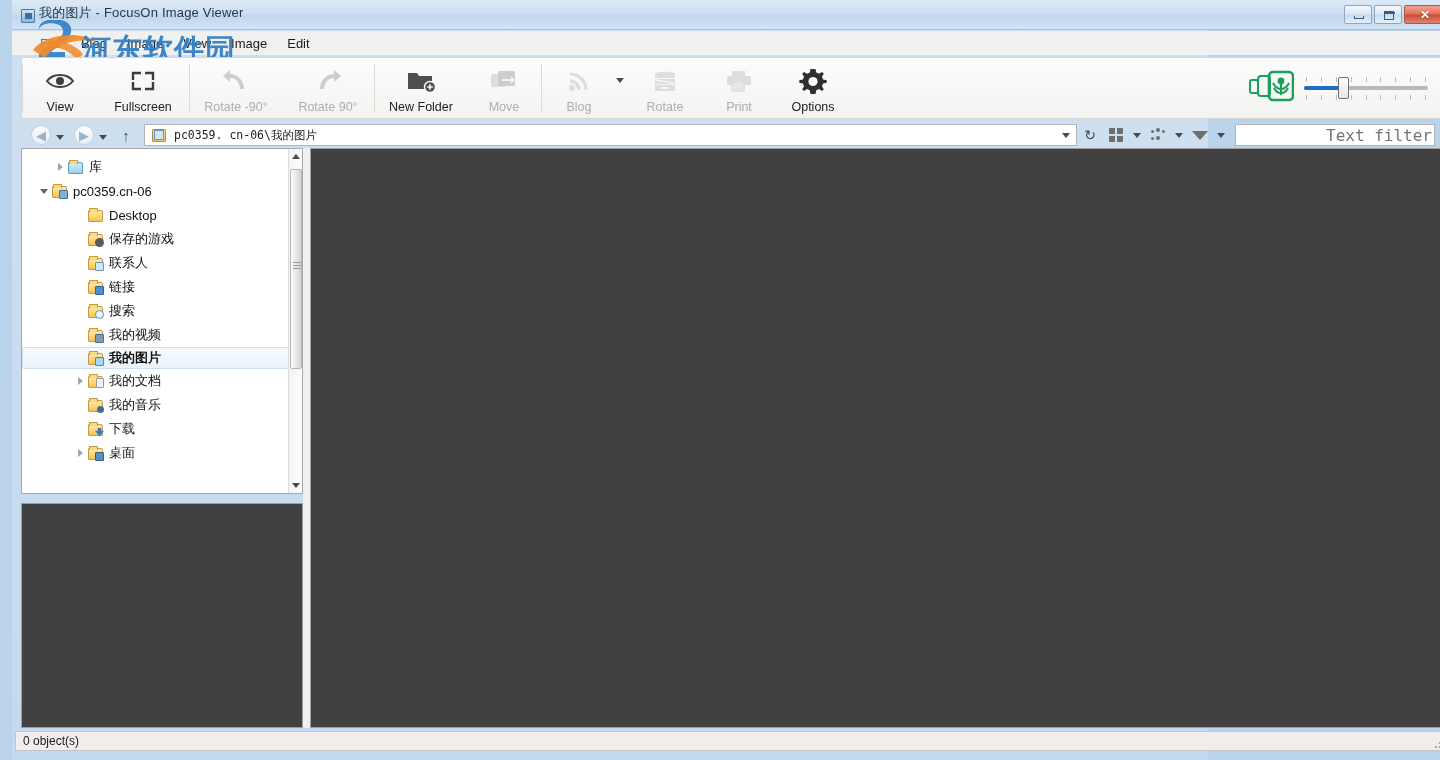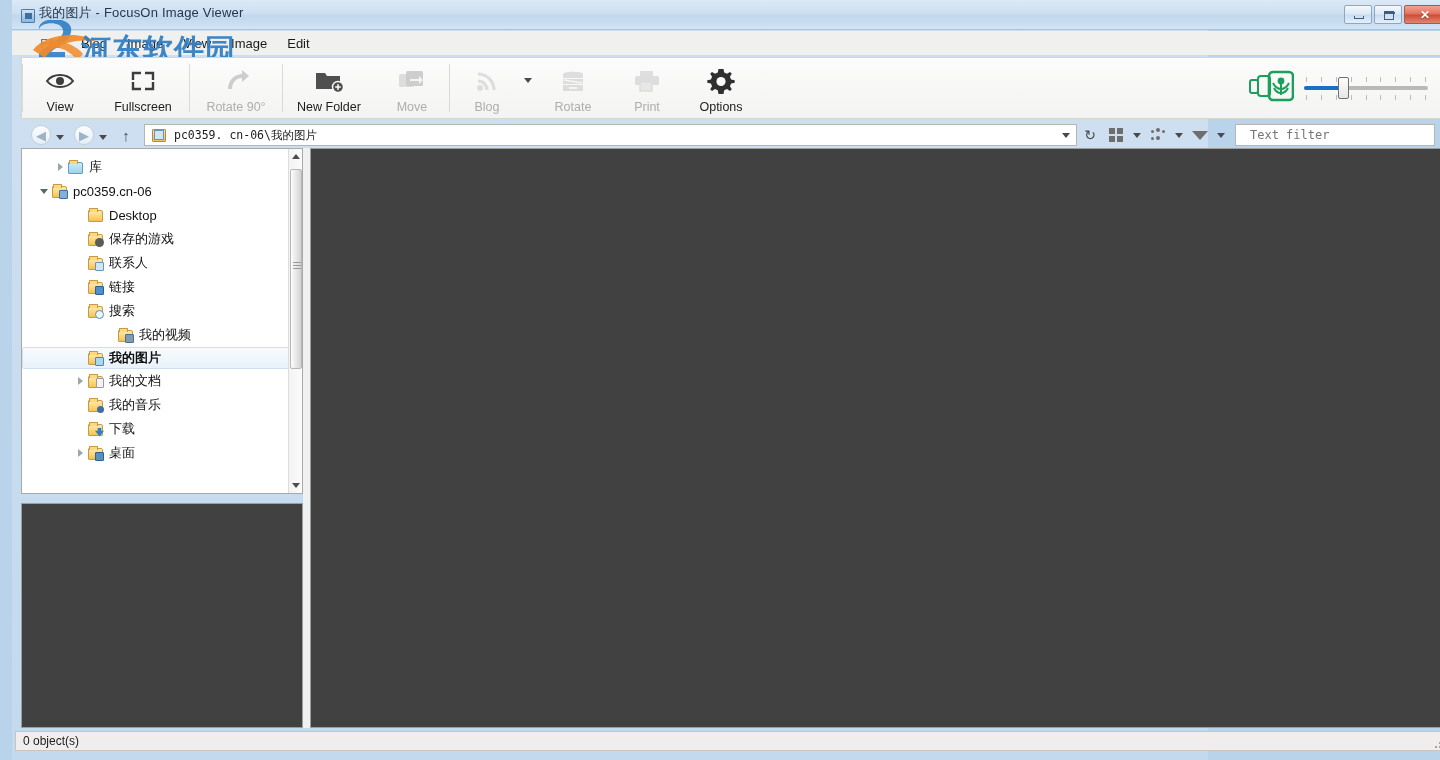--- a/index.html
+++ b/index.html
@@ -168,21 +168,21 @@
   .dots-ico { position:relative; width:16px; height:14px; }
   .dots-ico i { position:absolute; background:#6e6e6e; border-radius:50%; }
   .funnel { width:0;height:0;border-left:8px solid transparent;border-right:8px solid transparent;border-top:9px solid #6e6e6e; position:relative;}
   .funnel:after { content:""; position:absolute; left:-1.5px; top:9px; width:3px; height:5px; background:#6e6e6e; }
   .filter-box {
     width: 200px; height: 22px; background:#fff; border:1px solid #b5b5b5;
     display:flex; align-items:center; margin-left: 6px; margin-right: 8px;
   }
   .filter-box input {
     border:none; outline:none; width:100%; height:100%; padding-left:14px;
-    font-family:"DejaVu Sans Mono", monospace; font-size:12px; color:#3b3b3b; background:transparent;
+    font-family:"DejaVu Sans Mono", monospace; font-size:16px; color:#3b3b3b; background:transparent;text-align:right;
   }
 
   
   .tree-panel {
     position:absolute; left:9px; top:148px; width:282px; height:346px;
     background:#fff; border:1px solid #a9a9a9;
     overflow:hidden;
   }
   .tree {
     position:absolute; left:0; top:0; width: 268px; height: 100%;
@@ -320,20 +320,28 @@
           <path d="M15 3 L23 3 L23 10" fill="none" stroke="#3d3d3d" stroke-width="2.4"></path>
           <path d="M11 19 L3 19 L3 12" fill="none" stroke="#3d3d3d" stroke-width="2.4"></path>
           <path d="M15 19 L23 19 L23 12" fill="none" stroke="#3d3d3d" stroke-width="2.4"></path>
         </svg>
       </div>
       <div class="tb-label">Fullscreen</div>
     </div>
 
     <div class="tb-sep"></div>
 
+    <div class="tb-btn wide disabled">
+      <div class="tb-icon">
+        <svg width="28" height="24" viewBox="0 0 28 24">
+          <path d="M22 20 C22 10, 14 5, 8 5 L8 1 L1 7 L8 13 L8 9 C12 9, 18 12, 18 20 Z" fill="#9a9a9a"></path>
+        </svg>
+      </div>
+      <div class="tb-label">Rotate -90°</div>
+    </div>
 
     <div class="tb-btn wide disabled">
       <div class="tb-icon">
         <svg width="28" height="24" viewBox="0 0 28 24">
           <path d="M6 20 C6 10, 14 5, 20 5 L20 1 L27 7 L20 13 L20 9 C16 9, 10 12, 10 20 Z" fill="#9a9a9a"></path>
         </svg>
       </div>
       <div class="tb-label">Rotate 90°</div>
     </div>
 
@@ -573,21 +581,21 @@
 
 
       <div class="trow" style="padding-left:66px">
         <span class="tico">
           <span class="f-base"></span>
           <span class="badge" style="background:#eaf4fb;border:1.5px solid #5f8fb4;border-radius:50%"></span>
         </span>
         <span class="tlabel">搜索</span>
       </div>
 
-      <div class="trow" style="padding-left:96px">
+      <div class="trow" style="padding-left:66px">
         <span class="tico">
           <span class="f-base"></span>
             <span class="badge" style="background:#7e9db5;border:1px solid #4a6e8c"></span>
         </span>
         <span class="tlabel">我的视频</span>
       </div>
 
       <div class="trow sel" style="padding-left:65px">
         <span class="tico">
           <span class="f-base"></span>

